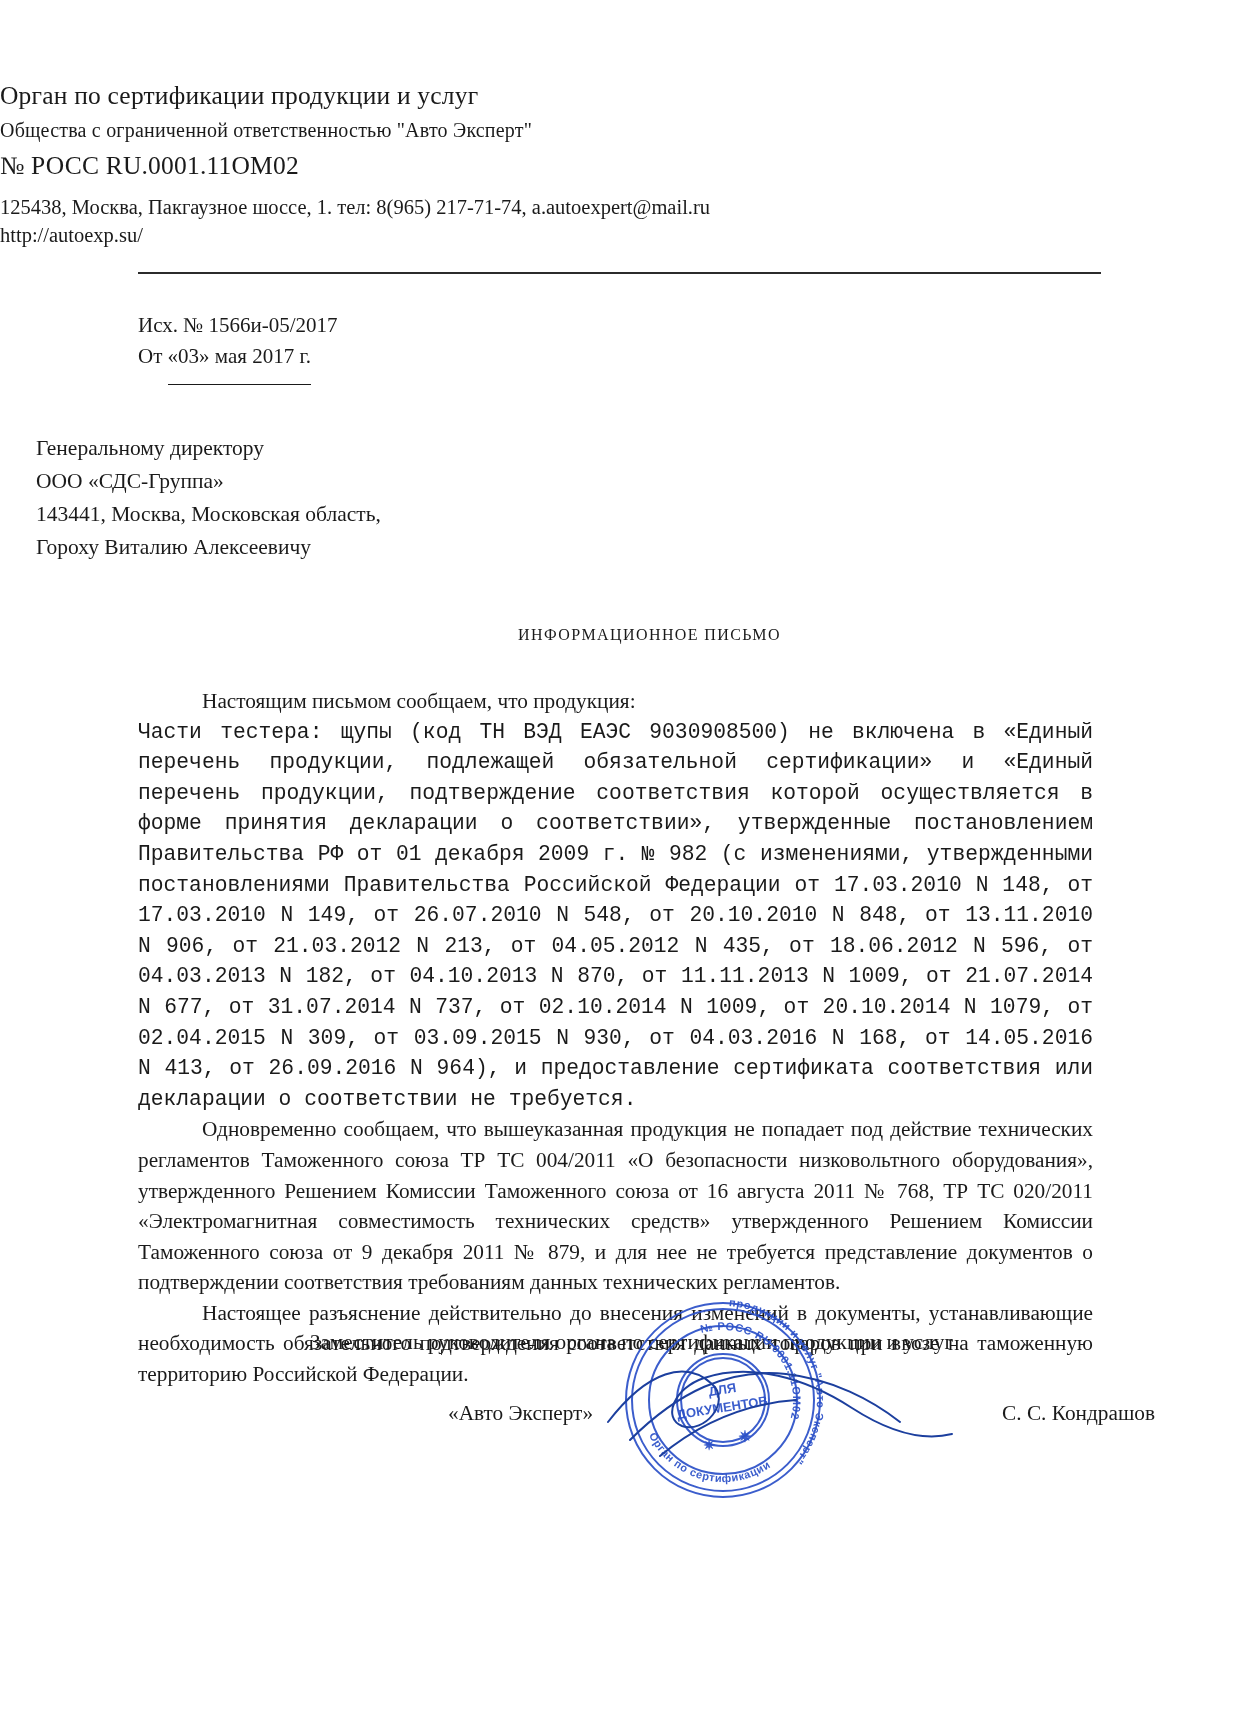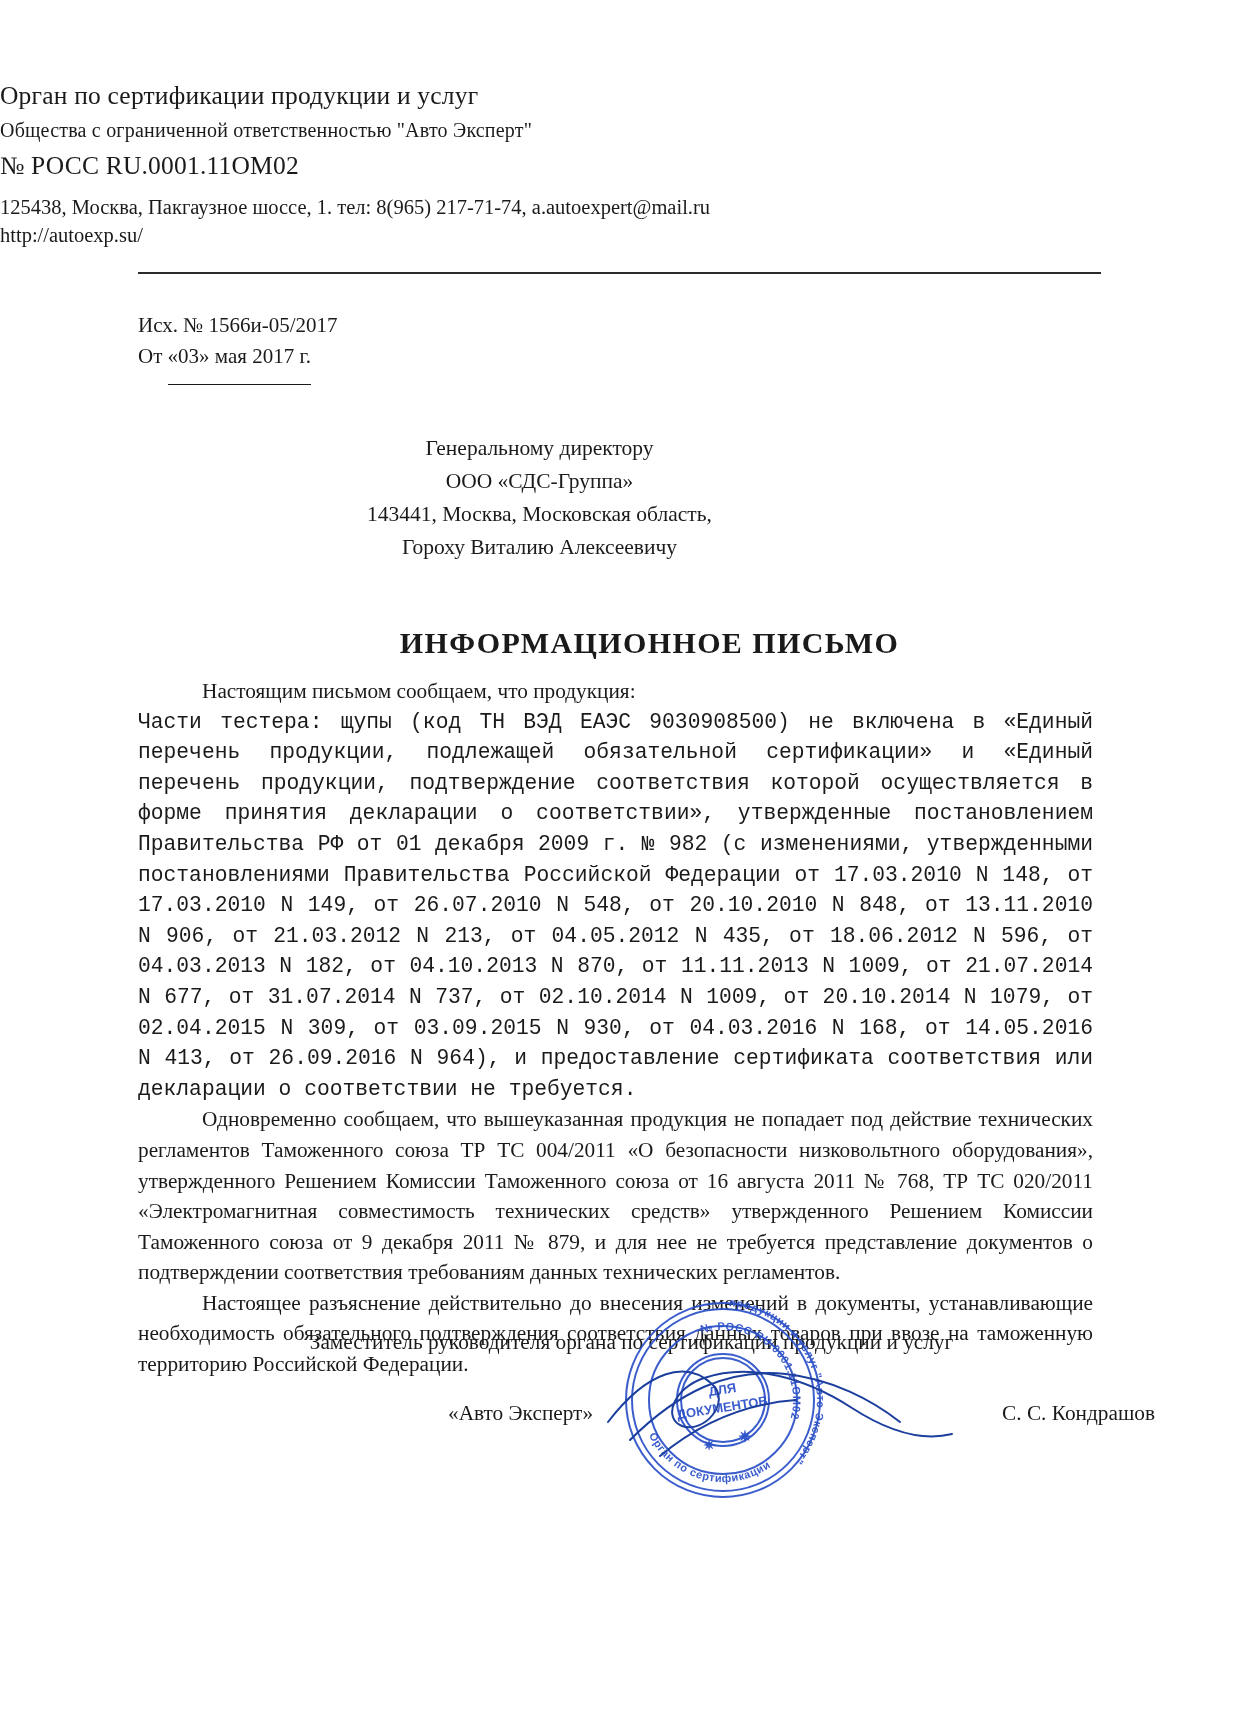--- a/index.html
+++ b/index.html
@@ -53,36 +53,36 @@
     font-size: 21px;
     line-height: 31px;
   }
   .refblock .underlined {
     border-bottom: 1.5px solid #1a1a1a;
     padding-bottom: 16px;
   }
   
   .addressee {
     margin: 60px 160px 0 0;
-    text-align: center;
+    text-align: left;
     font-size: 21.5px;
     line-height: 33px;
+    padding-left: 36px;
   }
   
   .doctitle {
     text-align: center;
     margin: 62px 0 0 0;
-    font-size: 30px;
+    font-size: 16px;
     letter-spacing: 1.4px;
     padding-left: 60px;
-    font-weight: bold;
   }
   
   .body {
-    margin: 16px 146px 0 138px;
+    margin: 42px 146px 0 138px;
     font-size: 21.3px;
     line-height: 30.6px;
     text-align: justify;
   }
   .body p {
     margin: 0;
     text-indent: 64px;
   }
   .body p.noindent { text-indent: 0; font-family: Liberation Mono, monospace; }
   

